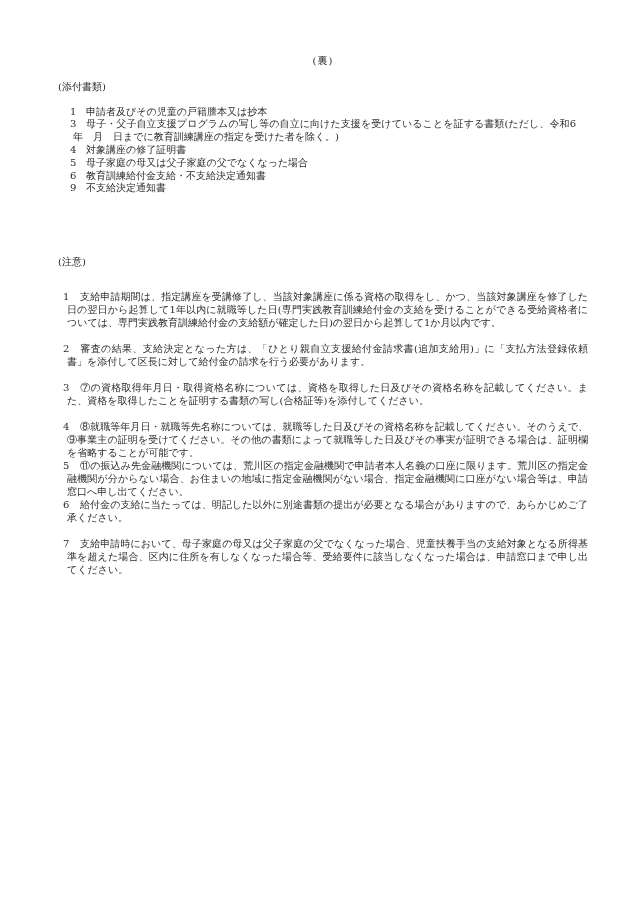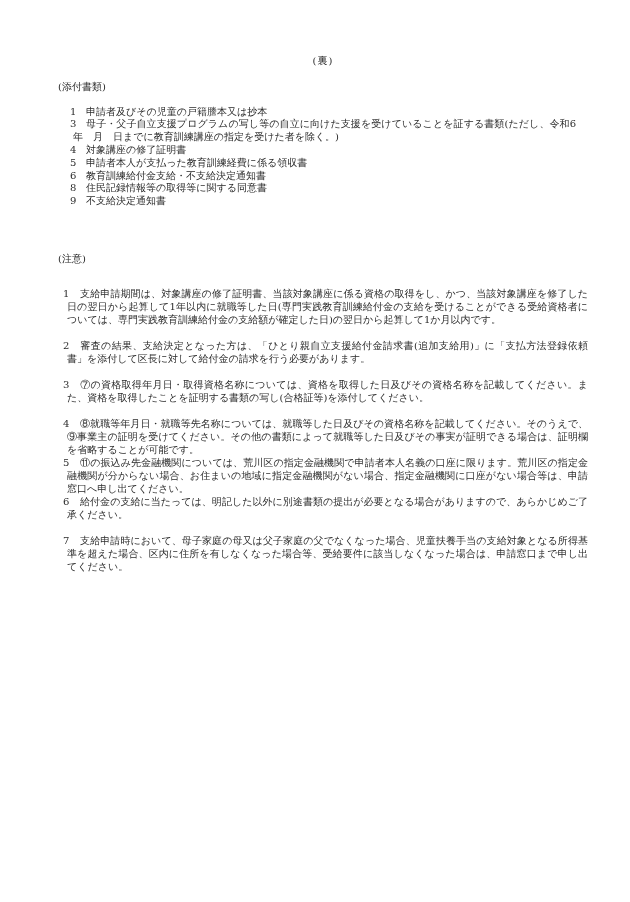--- a/index.html
+++ b/index.html
@@ -35,21 +35,21 @@
     padding-left: 3px;
     text-indent: -3px;
     text-align: justify;
   }
   .att-item .num {
     display: inline-block;
     text-indent: 0;
     width: 16px;
   }
   .notes-section {
-    margin-top: 45px;
+    margin-top: 61px;
   }
   .notes-list {
     margin-top: 21px;
     padding-left: 5px;
   }
   .note-item {
     padding-left: 4px;
     text-indent: -4px;
     text-align: justify;
     line-height: 13px;
@@ -69,31 +69,30 @@
 <div class="page">
 
   <div class="page-label">(裏)</div>
 
   <div class="att-section">
     <div class="section-heading">(添付書類)</div>
     <div class="att-list">
       <div class="att-item"><span class="num">1</span><span>申請者及びその児童の戸籍謄本又は抄本</span></div>
       <div class="att-item"><span class="num">3</span><span>母子・父子自立支援プログラムの写し等の自立に向けた支援を受けていることを証する書類(ただし、令和6年　月　日までに教育訓練講座の指定を受けた者を除く。)</span></div>
       <div class="att-item"><span class="num">4</span><span>対象講座の修了証明書</span></div>
-      <div class="att-item"><span class="num">5</span><span>申請者本人が支払った教育訓練経費に係る領収書</span></div>
+      <div class="att-item"><span class="num">5</span><span>母子家庭の母又は父子家庭の父でなくなった場合</span></div>
       <div class="att-item"><span class="num">6</span><span>教育訓練給付金支給・不支給決定通知書</span></div>
-      <div class="att-item"><span class="num">8</span><span>住民記録情報等の取得等に関する同意書</span></div>
       <div class="att-item"><span class="num">9</span><span>不支給決定通知書</span></div>
     </div>
   </div>
 
   <div class="notes-section">
     <div class="section-heading">(注意)</div>
     <div class="notes-list">
-      <div class="note-item gap"><span class="num">1</span><span>支給申請期間は、対象講座の修了証明書、当該対象講座に係る資格の取得をし、かつ、当該対象講座を修了した日の翌日から起算して1年以内に就職等した日(専門実践教育訓練給付金の支給を受けることができる受給資格者については、専門実践教育訓練給付金の支給額が確定した日)の翌日から起算して1か月以内です。</span></div>
+      <div class="note-item gap"><span class="num">1</span><span>支給申請期間は、指定講座を受講修了し、当該対象講座に係る資格の取得をし、かつ、当該対象講座を修了した日の翌日から起算して1年以内に就職等した日(専門実践教育訓練給付金の支給を受けることができる受給資格者については、専門実践教育訓練給付金の支給額が確定した日)の翌日から起算して1か月以内です。</span></div>
       <div class="note-item gap"><span class="num">2</span><span>審査の結果、支給決定となった方は、「ひとり親自立支援給付金請求書(追加支給用)」に「支払方法登録依頼書」を添付して区長に対して給付金の請求を行う必要があります。</span></div>
       <div class="note-item gap"><span class="num">3</span><span>⑦の資格取得年月日・取得資格名称については、資格を取得した日及びその資格名称を記載してください。また、資格を取得したことを証明する書類の写し(合格証等)を添付してください。</span></div>
       <div class="note-item"><span class="num">4</span><span>⑧就職等年月日・就職等先名称については、就職等した日及びその資格名称を記載してください。そのうえで、⑨事業主の証明を受けてください。その他の書類によって就職等した日及びその事実が証明できる場合は、証明欄を省略することが可能です。</span></div>
       <div class="note-item"><span class="num">5</span><span>⑪の振込み先金融機関については、荒川区の指定金融機関で申請者本人名義の口座に限ります。荒川区の指定金融機関が分からない場合、お住まいの地域に指定金融機関がない場合、指定金融機関に口座がない場合等は、申請窓口へ申し出てください。</span></div>
       <div class="note-item gap"><span class="num">6</span><span>給付金の支給に当たっては、明記した以外に別途書類の提出が必要となる場合がありますので、あらかじめご了承ください。</span></div>
       <div class="note-item"><span class="num">7</span><span>支給申請時において、母子家庭の母又は父子家庭の父でなくなった場合、児童扶養手当の支給対象となる所得基準を超えた場合、区内に住所を有しなくなった場合等、受給要件に該当しなくなった場合は、申請窓口まで申し出てください。</span></div>
     </div>
   </div>
 
 </div>

